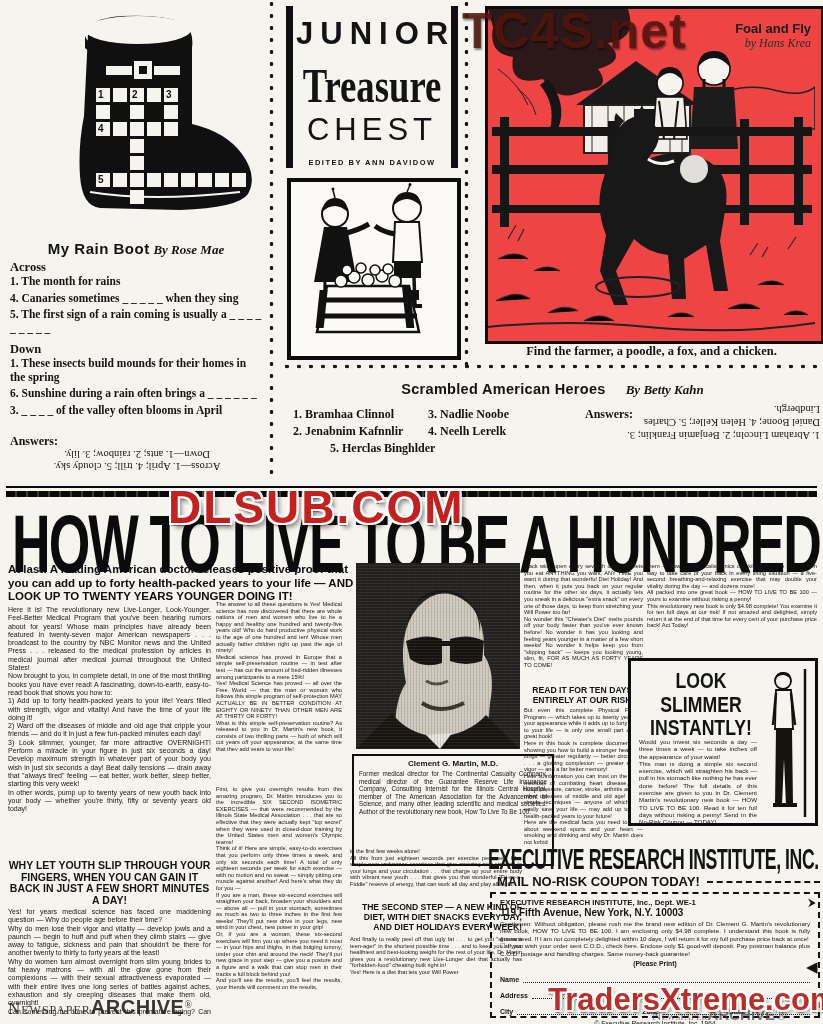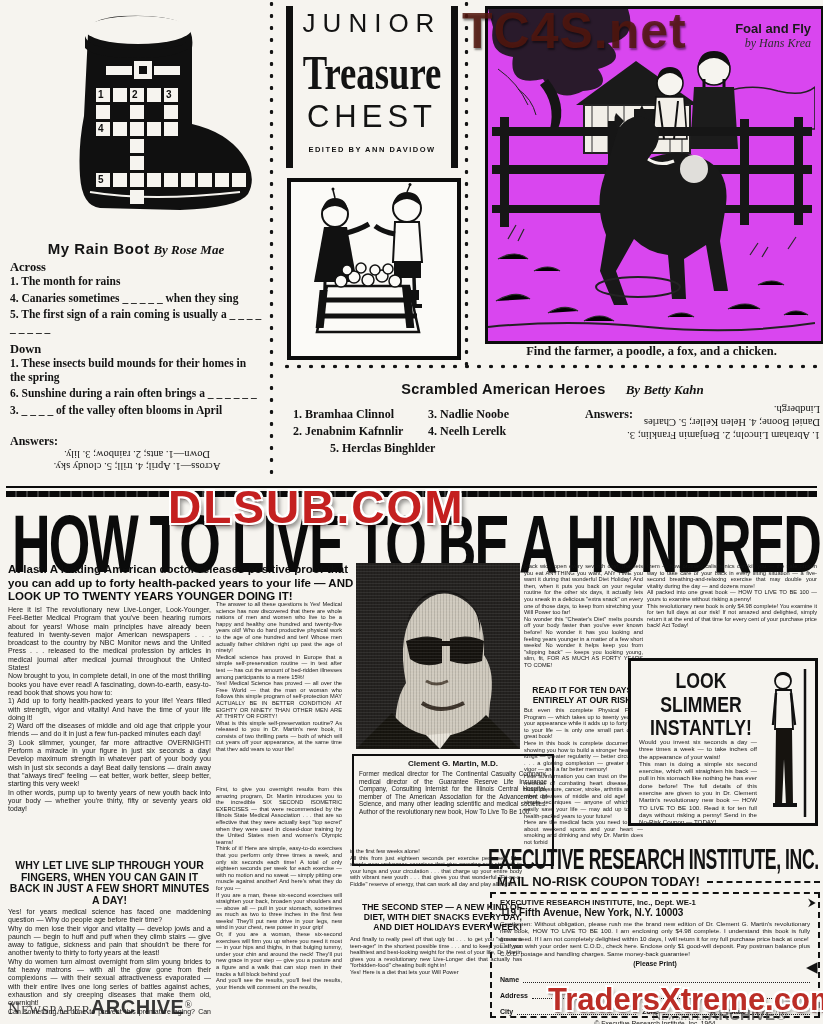--- a/index.html
+++ b/index.html
@@ -22,30 +22,30 @@
   .clues{left:10px;width:252px;font-size:11.5px;line-height:13.5px;font-weight:bold;}
   .clue{margin-bottom:3px;}
   .answers-label{left:10px;top:434px;font-weight:bold;font-size:12px;}
   .flip{transform:rotate(180deg);}
   .boot-answers{left:18px;top:448px;width:238px;font-size:10.5px;line-height:12px;text-align:center;}
 
   
   .mast{left:286px;top:4px;width:172px;height:170px;}
   .mast .bar{position:absolute;top:2px;width:7px;height:162px;background:#101010;}
   .mast .inner{position:absolute;left:10px;right:10px;top:0;text-align:center;font-family:"Liberation Sans",sans-serif;}
-  .mast .junior{font-size:26px;font-weight:400;letter-spacing:7px;margin-top:4px;}
+  .mast .junior{font-size:31px;font-weight:700;letter-spacing:7px;margin-top:12px;}
   .mast .treasure{font-family:"Liberation Serif",serif;font-weight:bold;font-size:36px;
                   transform:scale(1.02,1.32);transform-origin:center top;margin-top:6px;}
   .mast .chest{font-size:31px;letter-spacing:5px;font-weight:400;margin-top:12px;}
   .mast .edited{font-size:7.5px;font-weight:bold;letter-spacing:1.5px;margin-top:10px;}
 
   .kids-frame{left:287px;top:178px;width:166px;height:174px;border:4px solid #0c0c0c;background:#fbfaf7;}
 
   
-  .foal-frame{left:485px;top:6px;width:333px;height:332px;border:3px solid #0c0c0c;background:#d946ef;}
+  .foal-frame{left:485px;top:6px;width:333px;height:332px;border:3px solid #0c0c0c;background:#ef4444;}
   .foal-title{right:10px;top:12px;text-align:right;}
   .foal-title .t{font-family:"Liberation Sans",sans-serif;font-weight:bold;font-size:13px;color:#1a1a1a;}
   .foal-title .b{font-style:italic;font-size:12px;color:#2e2e2e;}
   .find-caption{left:485px;top:344px;width:333px;text-align:center;font-weight:bold;font-size:12.5px;}
 
   
   .scram-title{left:285px;top:380px;width:535px;text-align:center;}
   .scram-title .t{font-family:"Liberation Sans",sans-serif;font-weight:bold;font-size:14.5px;letter-spacing:.3px;}
   .scram-title .b{font-style:italic;font-weight:bold;font-size:13px;margin-left:16px;}
   .scram-col{font-size:12px;font-weight:bold;line-height:17px;}
@@ -347,21 +347,21 @@
   <div class="abs ad-bar"></div>
   <div class="abs ad-headline">HOW TO LIVE TO BE A HUNDRED!</div>
   <div class="abs ad-subhead">At last! A leading American doctor releases positive proof that you can add up to forty health-packed years to your life — AND LOOK UP TO TWENTY YEARS YOUNGER DOING IT!</div>
 
   <div class="abs adcol col1">Here it is! The revolutionary new Live-Longer, Look-Younger, Feel-Better Medical Program that you've been hearing rumors about for years! Whose main principles have already been featured in twenty-seven major American newspapers . . . broadcast to the country by NBC Monitor news and the United Press . . . released to the medical profession by articles in medical journal after medical journal throughout the United States!
 Now brought to you, in complete detail, in one of the most thrilling books you have ever read! A fascinating, down-to-earth, easy-to-read book that shows you how to:
 1) Add up to forty health-packed years to your life! Years filled with strength, vigor and vitality! And have the time of your life doing it!
 2) Ward off the diseases of middle and old age that cripple your friends — and do it in just a few fun-packed minutes each day!
 3) Look slimmer, younger, far more attractive OVERNIGHT! Perform a miracle in your figure in just six seconds a day! Develop maximum strength in whatever part of your body you wish in just six seconds a day! Beat daily tensions — drain away that "always tired" feeling — eat better, work better, sleep better, starting this very week!
 In other words, pump up to twenty years of new youth back into your body — whether you're thirty, fifty or seventy years old today!</div>
-  <div class="abs xhead1">WHY LET LIVE SLIP THROUGH YOUR FINGERS, WHEN YOU CAN GAIN IT BACK IN JUST A FEW SHORT MINUTES A DAY!</div>
+  <div class="abs xhead1">WHY LET YOUTH SLIP THROUGH YOUR FINGERS, WHEN YOU CAN GAIN IT BACK IN JUST A FEW SHORT MINUTES A DAY!</div>
   <div class="abs adcol col1b">Yes! for years medical science has faced one maddening question — Why do people age before their time?
 Why do men lose their vigor and vitality — develop jowls and a paunch — begin to huff and puff when they climb stairs — give away to fatigue, sickness and pain that shouldn't be there for another twenty to thirty to forty years at the least!
 Why do women turn almost overnight from slim young brides to fat heavy matrons — with all the glow gone from their complexions — with their sexual attractiveness evaporated — with their entire lives one long series of battles against aches, exhaustion and sly creeping diseases that make them old, overnight!
 Can something be done to prevent this premature aging? Can these symbols of old age be pushed off for ten, twenty, even forty years? CAN YOUR PHYSICAL AGE — WITH THE PROPER TRAINING — ACTUALLY BE UP TO FORTY YEARS BELOW YOUR CALENDAR AGE?</div>
 
   <div class="abs adcol col2">The answer to all these questions is Yes! Medical science has now discovered that there are whole nations of men and women who live to be a happy and healthy one hundred and twenty-five years old! Who do hard productive physical work to the age of one hundred and ten! Whose men actually father children right up past the age of ninety!
 Medical science has proved in Europe that a simple self-preservation routine — in test after test — has cut the amount of bed-ridden illnesses among participants to a mere 15%!
 Yes! Medical Science has proved — all over the Free World — that the man or woman who follows this simple program of self-protection MAY ACTUALLY BE IN BETTER CONDITION AT EIGHTY OR NINETY THAN OTHER MEN ARE AT THIRTY OR FORTY!
 What is this simple self-preservation routine? As released to you in Dr. Martin's new book, it consists of two thrilling parts — both of which will cut years off your appearance, at the same time that they add years to your life!</div>
   <div class="abs adcol col2b">First, to give you overnight results from this amazing program, Dr. Martin introduces you to the incredible SIX SECOND ISOMETRIC EXERCISES — that were recommended by the Illinois State Medical Association . . . that are so effective that they were actually kept "top secret" when they were used in closed-door training by the United States men and women's Olympic teams!

